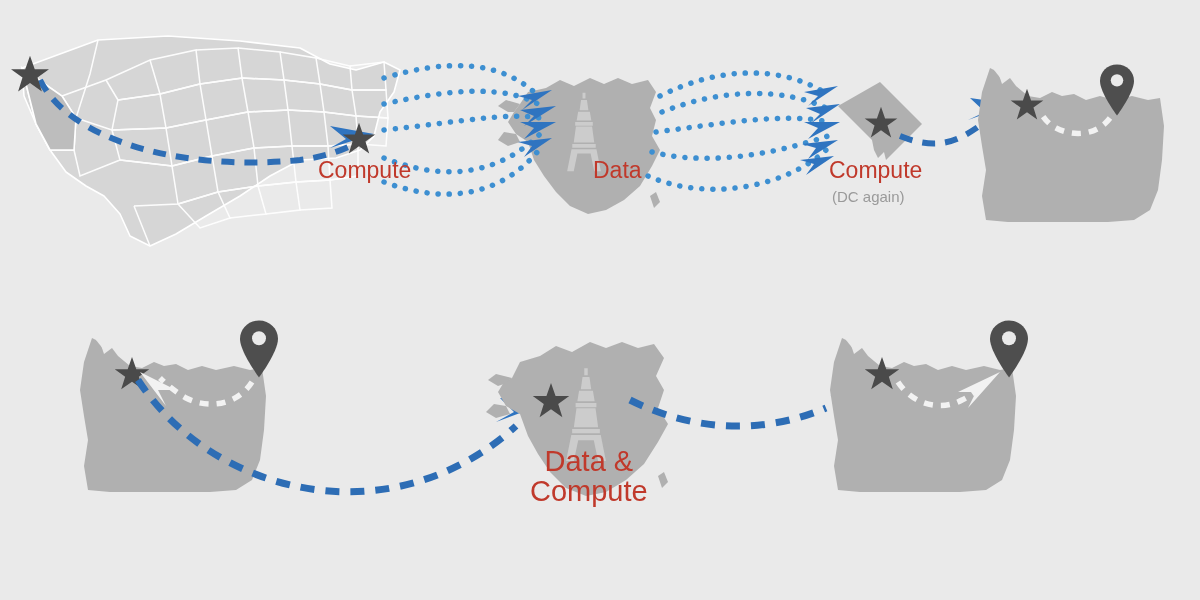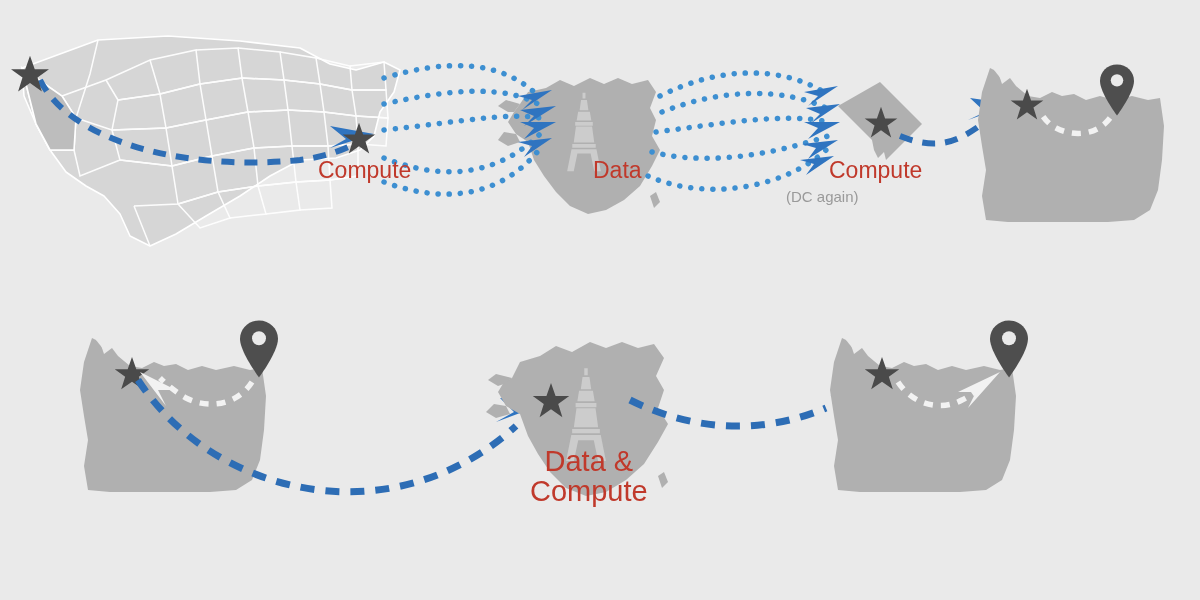--- a/index.html
+++ b/index.html
@@ -21,21 +21,21 @@
     line-height:1.05;
     user-select:none;
   }
   .lbl.sub{
     color:#9a9a9a;
     font-size:15px;
   }
   .lbl-compute-top{font-size:23px;left:318px;top:158px;}
   .lbl-data-top{font-size:23px;left:563px;top:158px;margin-left:30px;}
   .lbl-compute-dc{font-size:23px;left:829px;top:158px;}
-  .lbl-dc-again{left:786px;top:189px;}
+  .lbl-dc-again{left:832px;top:189px;}
   .lbl-datacompute{font-size:29px;left:530px;top:446px;}
   .lbl-datacompute .l2{display:block;}
 </style>
 </head>
 <body style="background: rgb(234, 234, 234);">
 
 <div id="stage">
 <svg width="1200" height="600" viewBox="0 0 1200 600">
   <defs>
 

